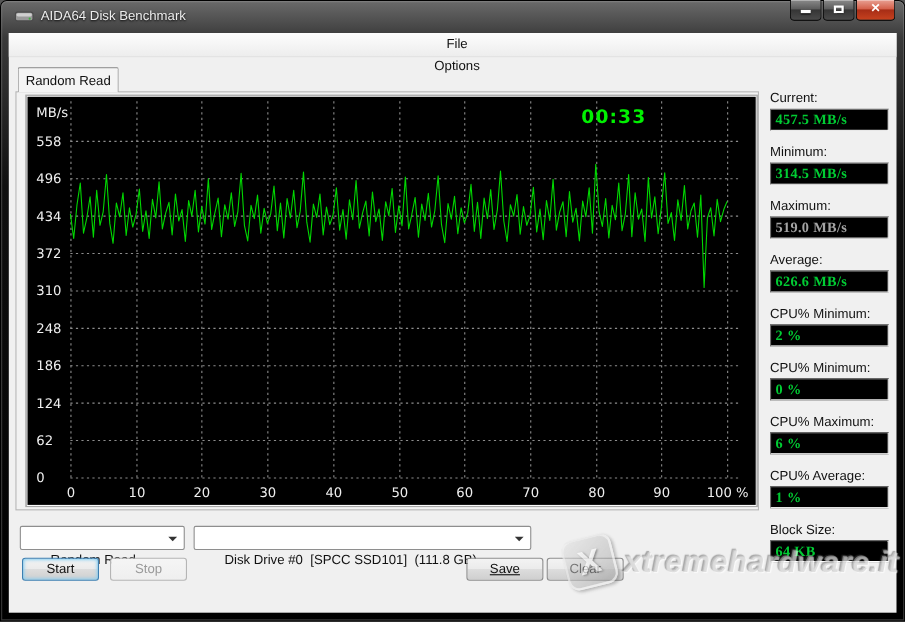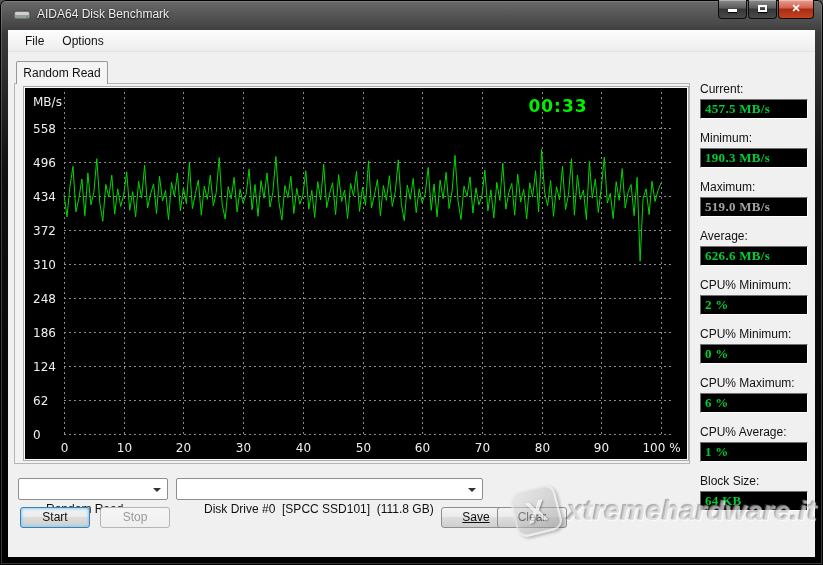--- a/index.html
+++ b/index.html
@@ -27,21 +27,21 @@
   .winbtn.close { left:778px; width:36px;
     background:linear-gradient(180deg,#e8a092 0%,#d4604a 45%,#a72d16 50%,#c7421f 100%); font-weight:bold; font-size:11px; }
   .minbar { display:inline-block; width:9px; height:3px; background:#fff; margin-top:9px; box-shadow:0 1px 1px #000;}
   .maxbox { display:inline-block; width:9px; height:7px; border:2px solid #fff; margin-top:5px; box-shadow:0 1px 1px #000;}
 
   
   .client { position:absolute; left:8px; top:30px; width:807px; height:527px; background:#f0f0f0; }
 
   .menubar { position:absolute; left:0; top:0; width:100%; height:22px;
     background:linear-gradient(180deg,#fdfdfd,#ededed); border-bottom:1px solid #e2e2e2;
-    display:flex; align-items:center; padding-left:8px; }
+    display:flex; align-items:center; padding-left:8px;flex-direction:column; }
   .menu-item { font-size:12px; color:#111; padding:3px 9px; }
 
   
   .tab { position:absolute; left:8px; top:31px; width:92px; height:23px; background:#f4f4f4;
     border:1px solid #979797; border-bottom:none; border-radius:2px 2px 0 0;
     font-size:12px; color:#111; text-align:center; line-height:22px; z-index:2; }
   .tab-page { position:absolute; left:6px; top:53px; width:676px; height:381px;
     background:#f2f2f2; border:1px solid #b6b6b6; z-index:1; }
   .chart-panel { position:absolute; left:16px; top:57px; width:664px; height:373px;
     background:#000; border:1px solid #fbfbfb; outline:1px solid #a8a8a8; z-index:3; }
@@ -65,21 +65,21 @@
 
   .btn { position:absolute; width:70px; height:21px; top:477px;
     background:linear-gradient(180deg,#f3f3f3 0%,#ebebeb 49%,#dddddd 50%,#cfcfcf 100%);
     border:1px solid #8e8e8e; border-radius:3px; font-size:12px; color:#111;
     text-align:center; line-height:19px; }
   .btn.focused { border-color:#3c7fb1; box-shadow:inset 0 0 3px 1px #8bd0f2; }
   .btn.disabled { color:#9a9a9a; border-color:#b5b5b5;
     background:linear-gradient(180deg,#f5f5f5,#efefef); }
   .btn.b-start { left:12px; }
   .btn.b-stop  { left:92px; }
-  .btn.b-save  { left:433px;text-decoration:underline; }
+  .btn.b-save  { left:416px;text-decoration:underline; }
   .btn.b-clear { left:489px; }
 
   
   .watermark { position:absolute; left:505px; top:458px; display:flex; align-items:center;
     z-index:40; pointer-events:none; opacity:.8; }
   .wm-logo { display:inline-block; width:46px; height:46px; border-radius:10px;
     background:linear-gradient(145deg,rgba(225,225,225,.75),rgba(140,140,140,.55));
     border:2px solid rgba(240,240,240,.8); transform:rotate(-14deg);
     color:rgba(255,255,255,.85); font-size:30px; font-weight:bold; text-align:center; line-height:44px;
     text-shadow:1px 1px 2px rgba(60,60,60,.6); box-shadow:2px 2px 3px rgba(40,40,40,.35); }
@@ -161,21 +161,21 @@
           <text x="8" y="18" text-anchor="start" font-size="12" fill="#efefef" font-family="&quot;DejaVu Sans&quot;, sans-serif">MB/s</text>
           <text x="533" y="24" text-anchor="middle" font-size="17" fill="#00f000" font-family="&quot;DejaVu Sans&quot;, sans-serif" font-weight="bold" letter-spacing="1">00:33</text>
           <polyline points="39.0,106.4 42.0,128.8 45.0,98.1 48.0,78.4 50.9,123.9 53.9,110.2 56.9,91.0 59.9,127.7 62.9,85.0 65.9,116.8 68.8,104.7 71.8,70.7 74.8,115.1 77.8,133.2 80.8,96.5 83.8,109.1 86.8,87.2 89.7,126.1 92.7,100.9 95.7,118.4 98.7,106.9 101.7,83.9 104.7,122.3 107.7,103.6 110.6,128.8 113.6,93.2 116.6,110.2 119.6,77.3 122.6,120.1 125.6,105.8 128.6,95.9 131.5,125.5 134.5,88.3 137.5,112.9 140.5,102.5 143.5,131.6 146.5,94.3 149.4,108.5 152.4,85.0 155.4,122.8 158.4,99.8 161.4,115.7 164.4,74.5 167.4,120.6 170.3,105.8 173.3,92.1 176.3,127.2 179.3,98.1 182.3,111.3 185.3,87.2 188.3,117.9 191.2,104.7 194.2,69.6 197.2,116.8 200.2,131.0 203.2,98.7 206.2,110.7 209.1,89.4 212.1,123.9 215.1,101.4 218.1,115.1 221.1,106.4 224.1,81.1 227.1,121.7 230.0,96.5 233.0,128.3 236.0,92.6 239.0,110.2 242.0,85.0 245.0,119.0 247.9,104.2 250.9,68.5 253.9,114.0 256.9,132.1 259.9,97.6 262.9,109.6 265.9,88.3 268.8,125.5 271.8,100.3 274.8,116.2 277.8,107.5 280.8,82.8 283.8,121.2 286.8,102.5 289.7,129.4 292.7,93.7 295.7,111.8 298.7,76.2 301.7,119.5 304.7,105.3 307.6,94.8 310.6,126.6 313.6,86.6 316.6,113.5 319.6,102.0 322.6,130.5 325.6,95.4 328.5,108.0 331.5,83.3 334.5,123.4 337.5,99.2 340.5,117.3 343.5,72.9 346.5,120.1 349.4,106.9 352.4,91.5 355.4,127.7 358.4,97.6 361.4,112.4 364.4,87.7 367.3,118.4 370.3,103.6 373.3,71.8 376.3,115.7 379.3,132.7 382.3,97.0 385.3,111.3 388.2,90.5 391.2,124.5 394.2,100.9 397.2,114.6 400.2,105.8 403.2,79.5 406.2,122.3 409.1,95.9 412.1,128.8 415.1,92.1 418.1,110.7 421.1,84.4 424.1,120.6 427.1,103.1 430.0,67.4 433.0,112.9 436.0,131.6 439.0,98.1 442.0,108.5 445.0,88.8 447.9,125.0 450.9,99.8 453.9,116.8 456.9,108.0 459.9,82.2 462.9,122.8 465.9,102.0 468.8,129.9 471.8,94.3 474.8,112.4 477.8,75.1 480.8,121.2 483.8,104.7 486.8,95.4 489.7,127.2 492.7,86.1 495.7,114.0 498.7,101.4 501.7,131.0 504.7,94.8 507.6,109.1 510.6,82.8 513.6,123.9 516.6,61.4 519.6,104.2 522.6,117.9 525.6,92.6 528.5,128.3 531.5,98.7 534.5,111.8 537.5,78.4 540.5,121.7 543.5,106.4 546.5,70.7 549.4,127.2 552.4,87.2 555.4,111.3 558.4,102.0 561.4,131.6 564.4,73.5 567.3,110.2 570.3,91.0 573.3,124.5 576.3,100.3 579.3,69.1 582.3,115.1 585.3,105.3 588.2,130.5 591.2,93.7 594.2,112.4 597.2,80.6 600.2,120.1 603.2,103.6 606.1,96.5 609.1,127.7 612.1,89.4 615.1,173.3 618.1,110.2 621.1,100.9 624.1,126.6 627.0,93.2 630.0,113.5 633.0,102.5 636.0,95.1" fill="none" stroke="#00d800" stroke-width="1" stroke-linejoin="round"></polyline>
         </svg>
     </div>
 
     <div class="stats">
         <div class="stat-label">Current:</div>
         <div class="stat-value" style="color: rgb(0, 204, 51);">457.5 MB/s</div>
         <div class="stat-label">Minimum:</div>
-        <div class="stat-value" style="color: rgb(0, 204, 51);">190.3 MB/s</div>
+        <div class="stat-value" style="color: rgb(0, 204, 51);">314.5 MB/s</div>
         <div class="stat-label">Maximum:</div>
         <div class="stat-value" style="color: #a3a3a3;">519.0 MB/s</div>
         <div class="stat-label">Average:</div>
         <div class="stat-value" style="color: rgb(0, 204, 51);">626.6 MB/s</div>
         <div class="stat-label">CPU% Minimum:</div>
         <div class="stat-value" style="color: rgb(0, 204, 51);">2 %</div>
         <div class="stat-label">CPU% Minimum:</div>
         <div class="stat-value" style="color: rgb(0, 204, 51);">0 %</div>
         <div class="stat-label">CPU% Maximum:</div>
         <div class="stat-value" style="color: rgb(0, 204, 51);">6 %</div>

